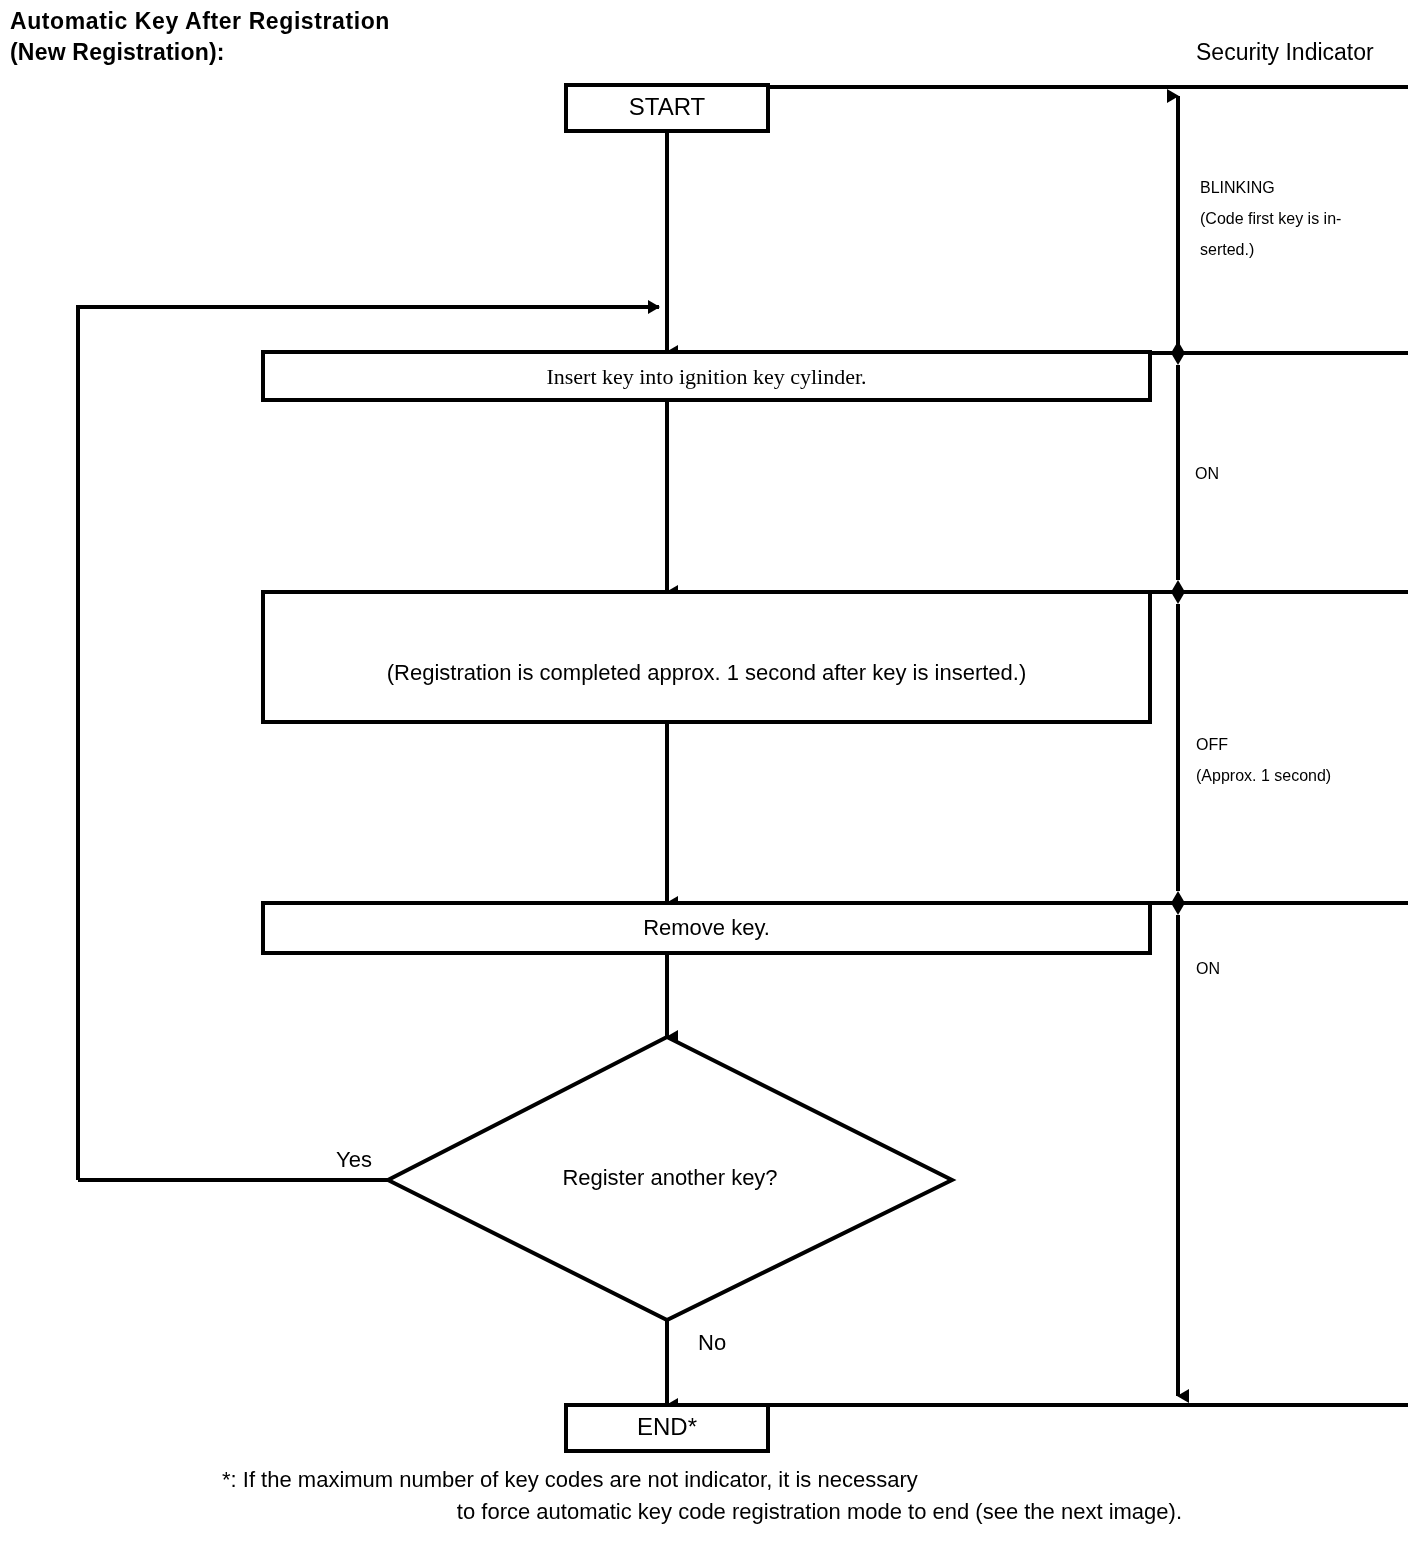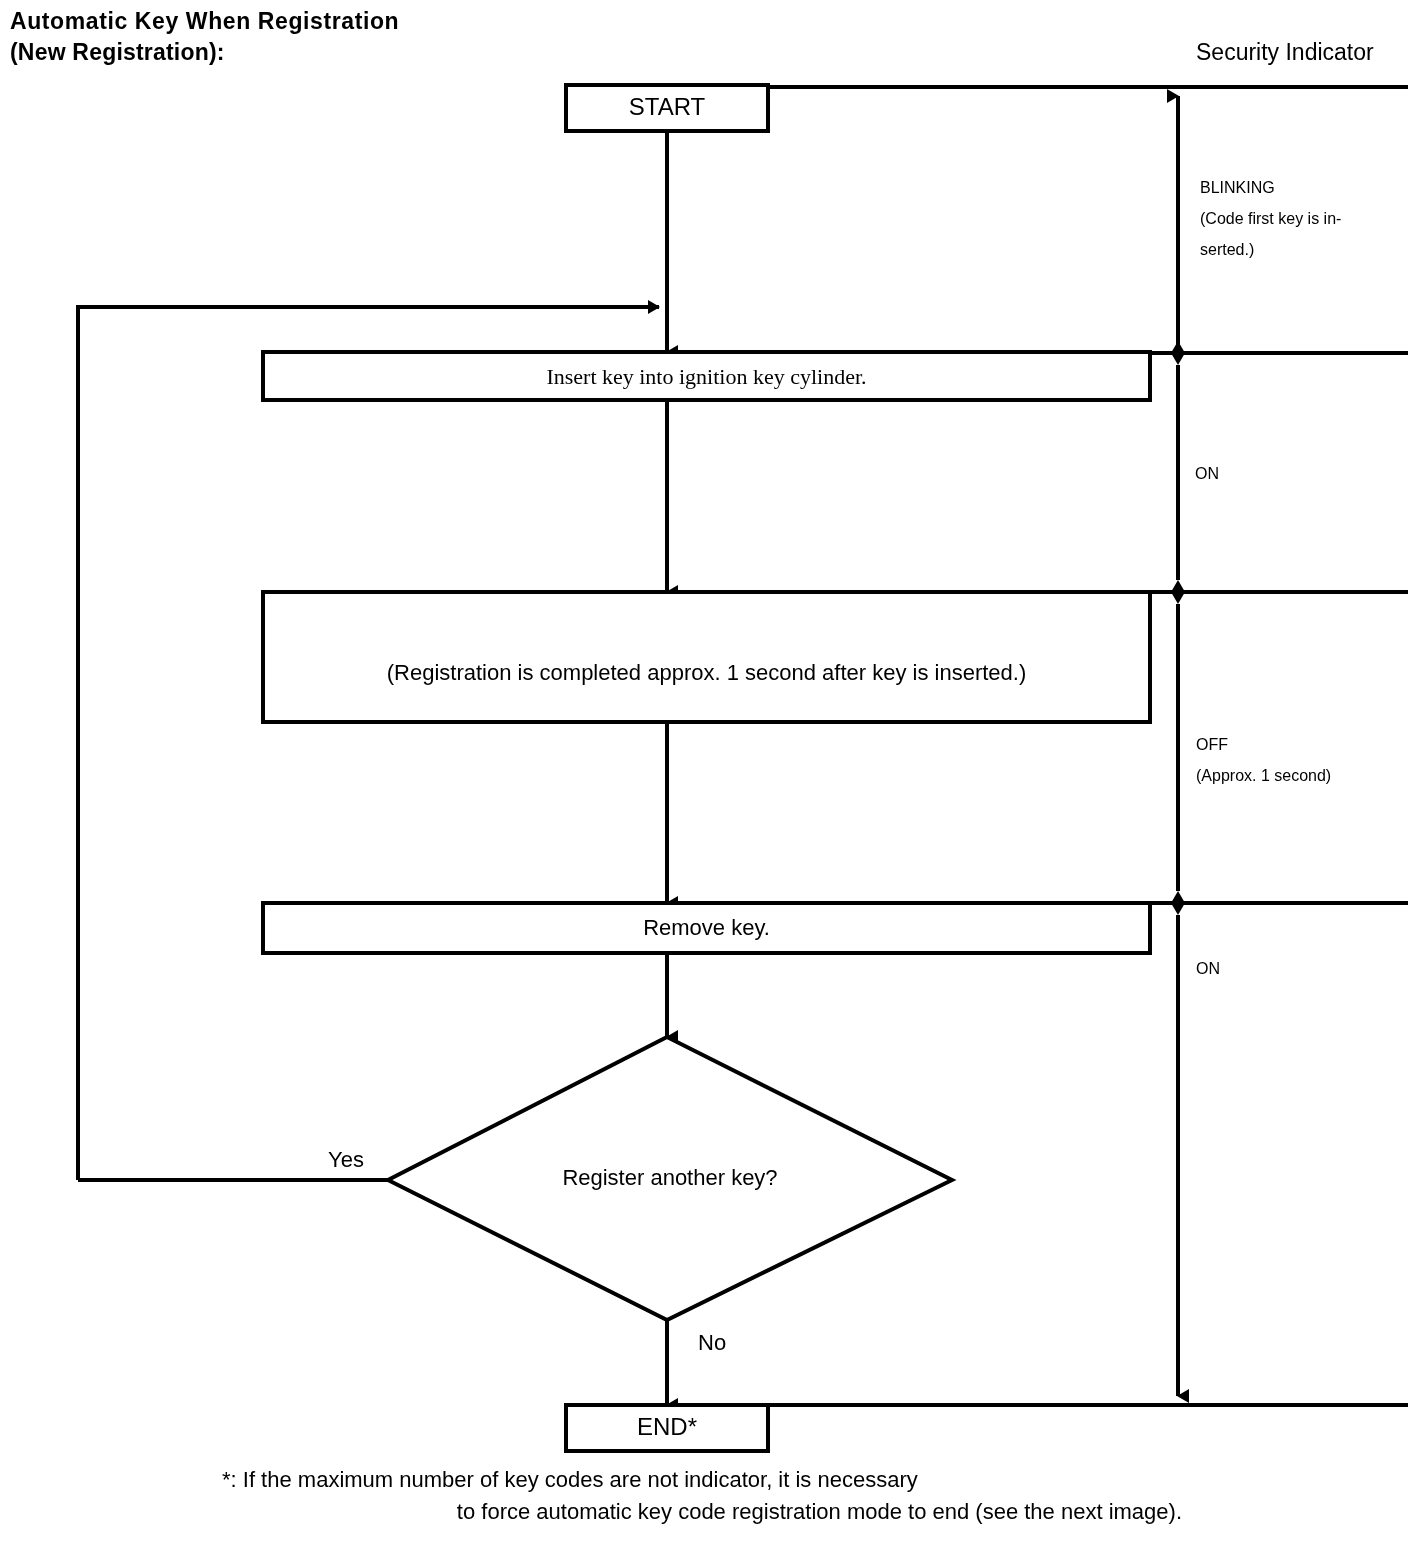--- a/index.html
+++ b/index.html
@@ -72,21 +72,21 @@
   .label-remove { left: 263px; top: 913px; width: 887px; }
   .label-decision { left: 430px; top: 1163px; width: 480px; }
 
   
   .branch-label {
     position: absolute;
     font-size: 22px;
     line-height: 26px;
     white-space: nowrap;
   }
-  .branch-yes { left: 328px; top: 1147px; text-align: right; }
+  .branch-yes { left: 336px; top: 1147px; text-align: right; }
   .branch-no  { left: 698px; top: 1330px; }
 
   
   .anno {
     position: absolute;
     font-size: 16px;
     line-height: 31px;
   }
   .anno .kw { display: block; }
   .anno .body { display: block; }
@@ -110,21 +110,21 @@
     line-height: 32px;
   }
   .footnote .fn-l2 { display: block; padding-left: 22px; text-align: right; }
 </style>
 </head>
 <body>
 
 <div id="root">
 
   <div class="title-block">
-    <div>Automatic Key When Registration</div>
+    <div>Automatic Key After Registration</div>
     <div class="title-line-2">(New Registration):</div>
   </div>
 
   <div class="sec-heading">Security Indicator</div>
 
   <svg class="canvas" viewBox="0 0 1408 1542">
     <defs>
       <marker id="arrow-down" markerWidth="14" markerHeight="12" refX="7" refY="11" orient="auto" markerUnits="userSpaceOnUse">
         <polygon points="0,0 14,0 7,12" fill="#000"></polygon>
       </marker>

